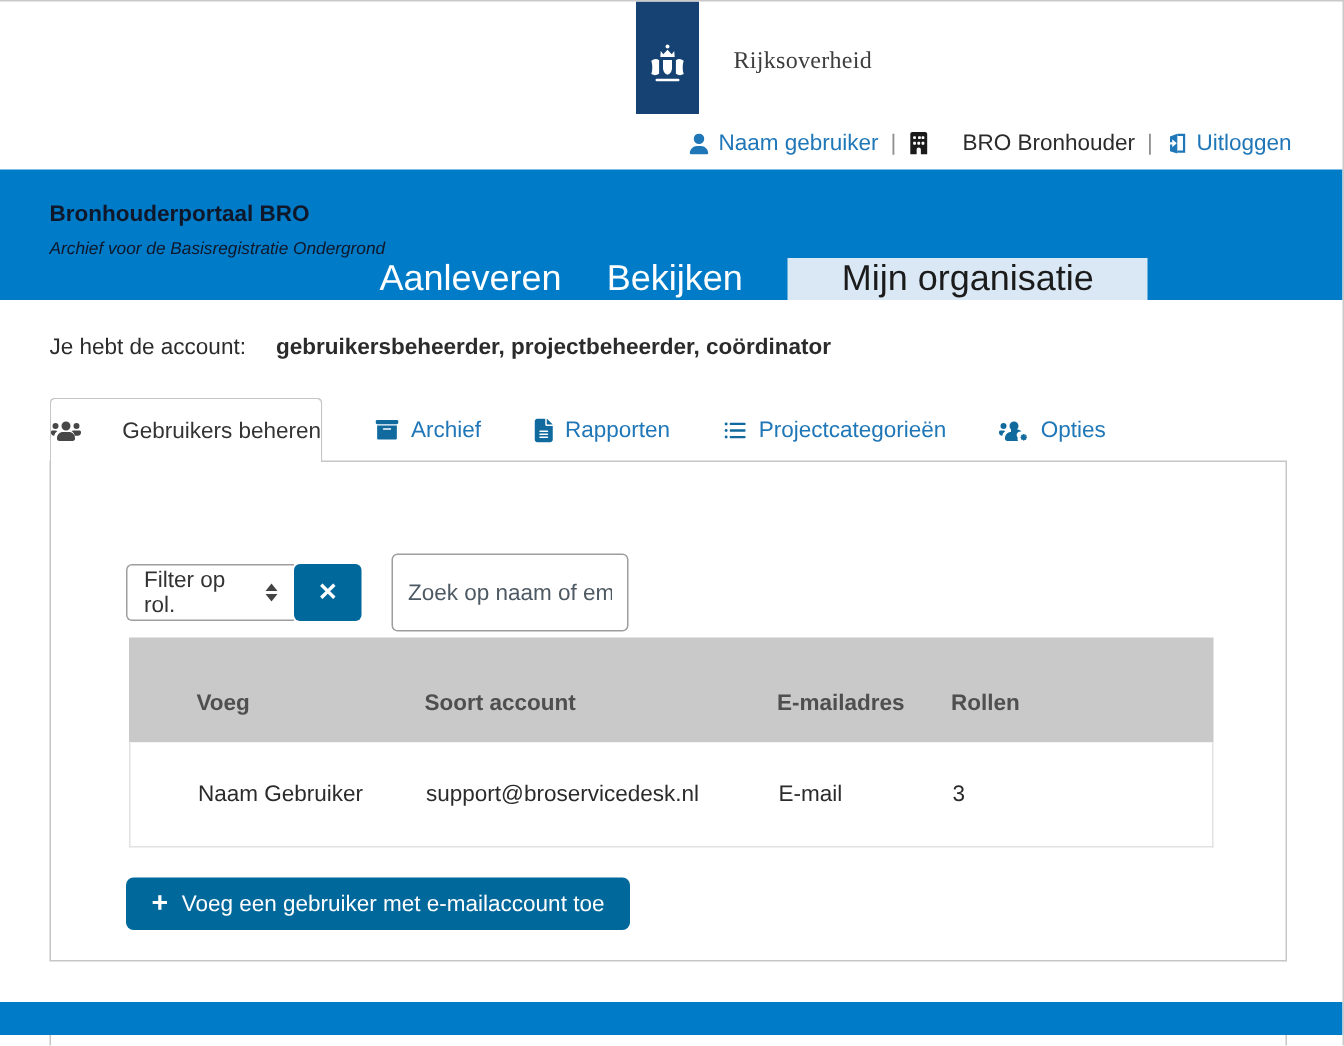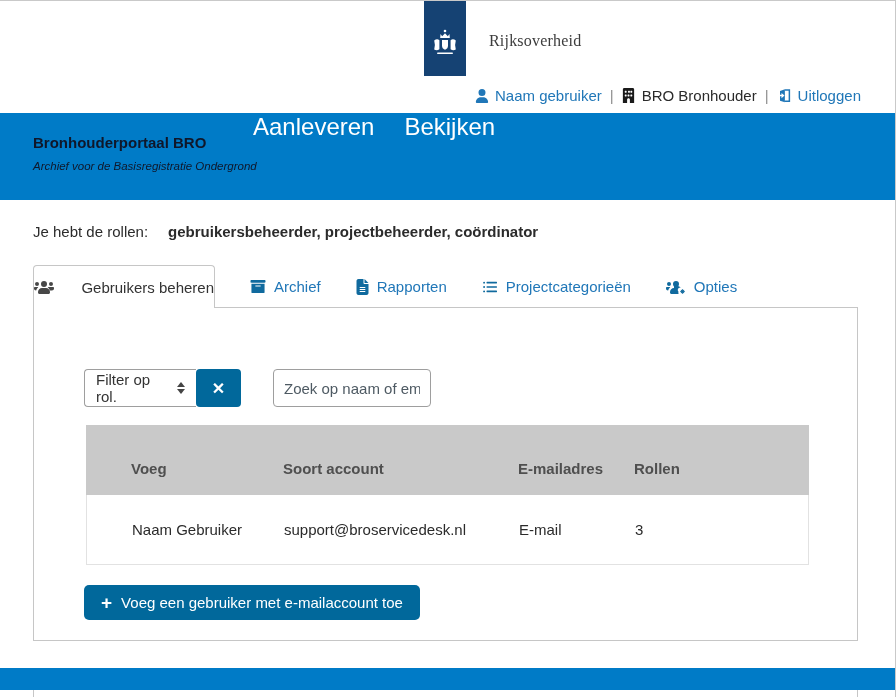--- a/index.html
+++ b/index.html
@@ -19,28 +19,28 @@
     font-family:"Liberation Sans",sans-serif;
     border-top:1px solid #c9c9c9;border-right:1px solid #c9c9c9;
   }
   
   .logo-block{position:absolute;left:424px;top:0;width:42px;height:75px;background:var(--logo-blue);
     display:flex;align-items:flex-end;justify-content:center;padding-bottom:7px}
   .logo-wordmark{position:absolute;left:489px;top:31px;font-family:"Liberation Serif","DejaVu Serif",serif;
     font-size:16px;color:#3d3d3d;letter-spacing:.2px}
   .userbar{position:absolute;top:86px;right:34px;display:flex;align-items:center;gap:8px;font-size:15px;white-space:nowrap}
   .userbar .lnk{display:flex;align-items:center;gap:6px;color:var(--link-blue);text-decoration:none;cursor:pointer}
-  .userbar .org{display:flex;align-items:center;gap:7px;color:#2b2b2b}
+  .userbar .org{display:flex;align-items:center;gap:23px;color:#2b2b2b}
   .userbar .divider{color:#8f8f8f}
   
   .nav{position:absolute;left:0;top:112px;width:100%;height:87px;background:var(--nav-blue)}
   .brand{position:absolute;left:33px;top:21px;color:#0f172a}
   .brand-title{font-size:15px;font-weight:bold}
   .brand-subtitle{font-size:11.5px;font-style:italic;margin-top:9px}
-  .menu{position:absolute;left:253px;top:0;height:100%;display:flex;align-items:flex-start}
+  .menu{position:absolute;left:253px;top:0;height:100%;display:flex;align-items:flex-end}
   .menu-item{display:flex;align-items:center;font-size:24px;color:#fff;cursor:pointer;margin-right:30px}
   .menu-item.active{background:var(--active-light);color:#1b1b1b;padding:0 36px;margin:0}
   
   .roles{position:absolute;left:33px;top:222px;font-size:15px;color:#2b2b2b}
   .roles b{margin-left:20px}
   
   .tabs{position:absolute;left:33px;top:264px;height:43px;display:flex;align-items:flex-end;z-index:3}
   .tab{display:flex;align-items:center;gap:8px;font-size:15px;color:var(--link-blue);
     margin-left:35px;padding-bottom:13px;cursor:pointer;white-space:nowrap}
   .tab svg{color:var(--icon-blue)}
@@ -53,21 +53,21 @@
     border:1px solid var(--border-gray);z-index:1}
   .filter-row{position:absolute;left:50px;top:61px;display:flex;align-items:center}
   .select{height:38px;width:112px;background:#fff;border:1px solid #9e9e9e;border-right:none;
     border-radius:4px 0 0 4px;display:flex;align-items:center;padding:0 11px;font-size:15px;color:#333;cursor:pointer}
   .caret{display:flex;flex-direction:column;gap:2px;margin-left:8px}
   .caret i{display:block;width:0;height:0;border-left:4px solid transparent;border-right:4px solid transparent}
   .caret .up{border-bottom:5px solid #444}
   .caret .down{border-top:5px solid #444}
   .clear-btn{width:45px;height:38px;background:var(--dark-blue);border:none;border-radius:4px;
     color:#fff;font-size:16px;font-weight:bold;cursor:pointer;display:flex;align-items:center;justify-content:center}
-  .search{margin-left:32px;width:158px;height:38px;border:1px solid #9e9e9e;border-radius:4px;
+  .search{margin-left:20px;width:158px;height:52px;border:1px solid #9e9e9e;border-radius:4px;
     padding:0 10px;font-size:15px;color:#333;outline:none;font-family:"Liberation Sans",sans-serif}
   .search::placeholder{color:#4e5a63;opacity:1}
   
   .table{position:absolute;left:52px;top:117px;width:723px}
   .thead,.trow{display:grid;grid-template-columns:197px 235px 116px 1fr;height:70px;font-size:15px}
   .thead{background:var(--th-gray);align-items:end;color:#4f4f4f;font-weight:bold}
   .thead .cell{padding-bottom:13px;line-height:1.8}
   .trow{background:#fff;align-items:center;color:#2b2b2b;border:1px solid #e2e2e2;border-top:none}
   .cell.c1{padding-left:45px}
   .cell.c3{padding-right:42px}
@@ -127,25 +127,26 @@
 </div>
 
 <div class="nav">
   <div class="brand">
     <div class="brand-title">Bronhouderportaal BRO</div>
     <div class="brand-subtitle">Archief voor de Basisregistratie Ondergrond</div>
   </div>
   <div class="menu">
     <div class="menu-item">Aanleveren</div>
     <div class="menu-item">Bekijken</div>
+    <div class="menu-item active">Mijn organisatie</div>
   </div>
 </div>
 
 <div class="roles">
-  <span>Je hebt de rollen:</span><b>gebruikersbeheerder, projectbeheerder, coördinator</b>
+  <span>Je hebt de account:</span><b>gebruikersbeheerder, projectbeheerder, coördinator</b>
 </div>
 
 <div class="tabs">
   <div class="tab active">
     <svg width="20" height="16" viewBox="0 0 640 512">
       <path fill="currentColor" d="M96 224a64 64 0 1 0 0-128 64 64 0 0 0 0 128zm448 0a64 64 0 1 0 0-128 64 64 0 0 0 0 128zM32 256c-17.7 0-32 14.3-32 32v16c0 35.3 28.7 64 64 64h5.5c8.2-41.5 33.1-76.9 67.2-99.5-12.3-8-27-12.5-42.7-12.5H32zm512 0h-62c-15.7 0-30.4 4.5-42.7 12.5 34.1 22.6 59 58 67.2 99.5H576c35.3 0 64-28.7 64-64v-16c0-17.7-14.3-32-32-32h-64zM320 256a96 96 0 1 0 0-192 96 96 0 0 0 0 192zm-64 32c-70.7 0-128 57.3-128 128v16c0 26.5 21.5 48 48 48h288c26.5 0 48-21.5 48-48v-16c0-70.7-57.3-128-128-128H256z"></path>
     </svg>
     <span>Gebruikers beheren</span>
   </div>
   <div class="tab">

